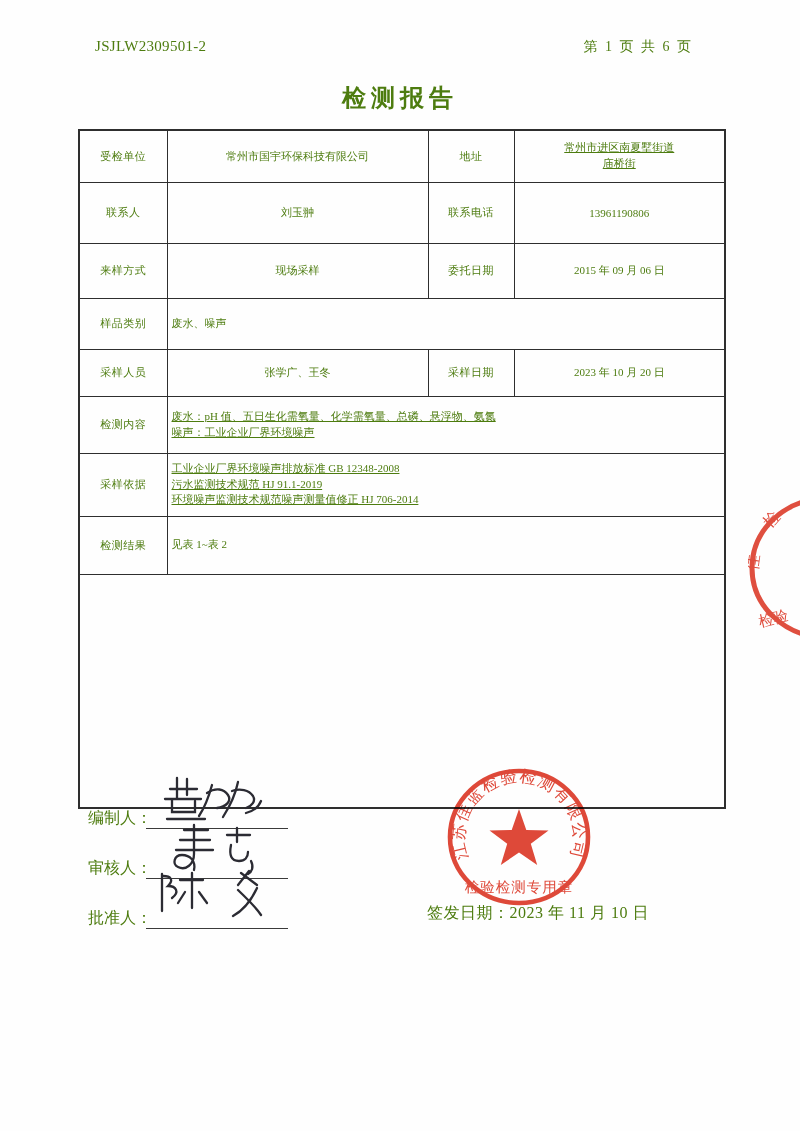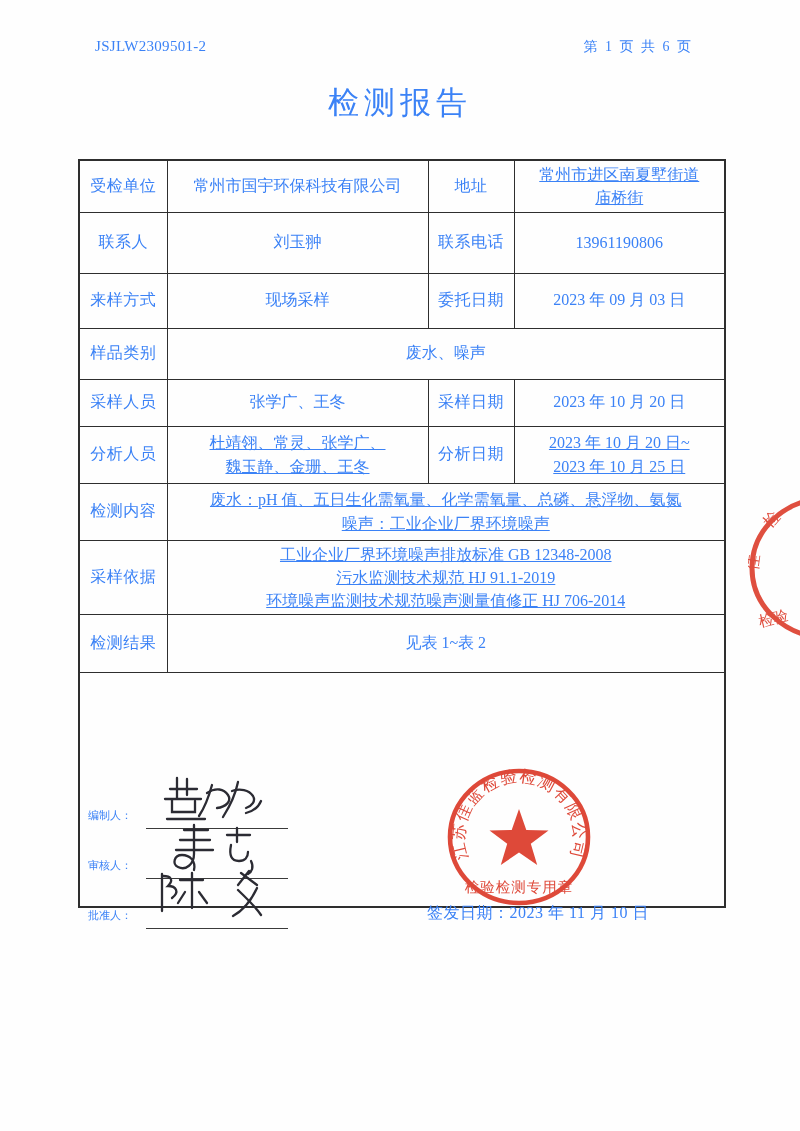--- a/index.html
+++ b/index.html
@@ -1,37 +1,37 @@
 <!DOCTYPE html>
 <html><head>
 <meta charset="utf-8">
 <style>
   html,body{margin:0;padding:0;background:#ffffff;}
   .page{
     position:relative;width:800px;height:1131px;background:#fefefe;
-    font-family:"Liberation Serif","DejaVu Serif",serif;color:#3b82f6;overflow:hidden;
+    font-family:"Liberation Serif","DejaVu Serif",serif;color:#4d7c0f;overflow:hidden;
   }
   .report-no{position:absolute;left:95px;top:38px;font-size:15px;letter-spacing:.3px;}
   .page-info{position:absolute;right:107px;top:38px;font-size:14px;letter-spacing:2px;}
   .doc-title{position:absolute;left:0;right:0;top:82px;text-align:center;
-    font-size:31px;font-weight:normal;letter-spacing:5px;margin:0;}
+    font-size:24px;font-weight:bold;letter-spacing:5px;margin:0;}
   table.main{
     position:absolute;left:78px;top:129px;width:646px;border-collapse:collapse;
-    table-layout:fixed;font-size:16px;margin-top:30px;
+    table-layout:fixed;font-size:11px;
   }
   table.main td{border:1.6px solid #2e2e2e;vertical-align:middle;padding:2px 4px;
     overflow:hidden;}
   table.main{border:2.4px solid #2e2e2e;}
   td.lbl{text-align:center;letter-spacing:.5px;}
   td.c{text-align:center;}
-  td.l{text-align:center;padding-left:11px;line-height:1.55;}
+  td.l{text-align:left;padding-left:11px;line-height:1.55;}
   td.sigcell{padding:0;}
   .ln{line-height:1.45;text-decoration:underline;}
   .sig-area{position:absolute;left:80px;top:735px;width:642px;height:230px;}
-  .sig-row{position:absolute;left:8px;height:26px;font-size:11px;}
+  .sig-row{position:absolute;left:8px;height:26px;font-size:16px;}
   .sig-label{display:inline-block;}
   .sig-line{position:absolute;border-bottom:1.6px solid #3a3a3a;height:1px;}
   .sig-svg{position:absolute;}
   .issue-date{position:absolute;left:347px;top:168px;font-size:16px;letter-spacing:.5px;}
   .stamp-main{position:absolute;left:443px;top:766px;mix-blend-mode:multiply;opacity:.93;}
   .stamp-edge{position:absolute;right:0;top:497px;width:52px;height:148px;overflow:hidden;
     mix-blend-mode:multiply;opacity:.9;}
   svg text{font-family:"Liberation Serif","DejaVu Serif",serif;}
 </style>
 </head>
@@ -63,43 +63,31 @@
     <tr style="height:61px">
       <td class="lbl">联系人</td>
       <td class="c">刘玉翀</td>
       <td class="lbl">联系电话</td>
       <td class="c">13961190806</td>
     </tr>
     <tr style="height:55px">
       <td class="lbl">来样方式</td>
       <td class="c">现场采样</td>
       <td class="lbl">委托日期</td>
-      <td class="c">2023 年 09 月 03 日</td>
+      <td class="c">2015 年 09 月 06 日</td>
     </tr>
     <tr style="height:51px">
       <td class="lbl">样品类别</td>
       <td class="l" colspan="3">废水、噪声</td>
     </tr>
     <tr style="height:47px">
       <td class="lbl">采样人员</td>
       <td class="c">张学广、王冬</td>
       <td class="lbl">采样日期</td>
       <td class="c">2023 年 10 月 20 日</td>
-    </tr>
-    <tr style="height:57px">
-      <td class="lbl">分析人员</td>
-      <td class="c">
-        <div class="ln">杜靖翎、常灵、张学广、</div>
-        <div class="ln">魏玉静、金珊、王冬</div>
-      </td>
-      <td class="lbl">分析日期</td>
-      <td class="c">
-        <div class="ln">2023 年 10 月 20 日~</div>
-        <div class="ln">2023 年 10 月 25 日</div>
-      </td>
     </tr>
     <tr style="height:57px">
       <td class="lbl">检测内容</td>
       <td class="l" colspan="3">
         <div class="ln">废水：pH 值、五日生化需氧量、化学需氧量、总磷、悬浮物、氨氮</div>
         <div class="ln">噪声：工业企业厂界环境噪声</div>
       </td>
     </tr>
     <tr style="height:63px">
       <td class="lbl">采样依据</td>

